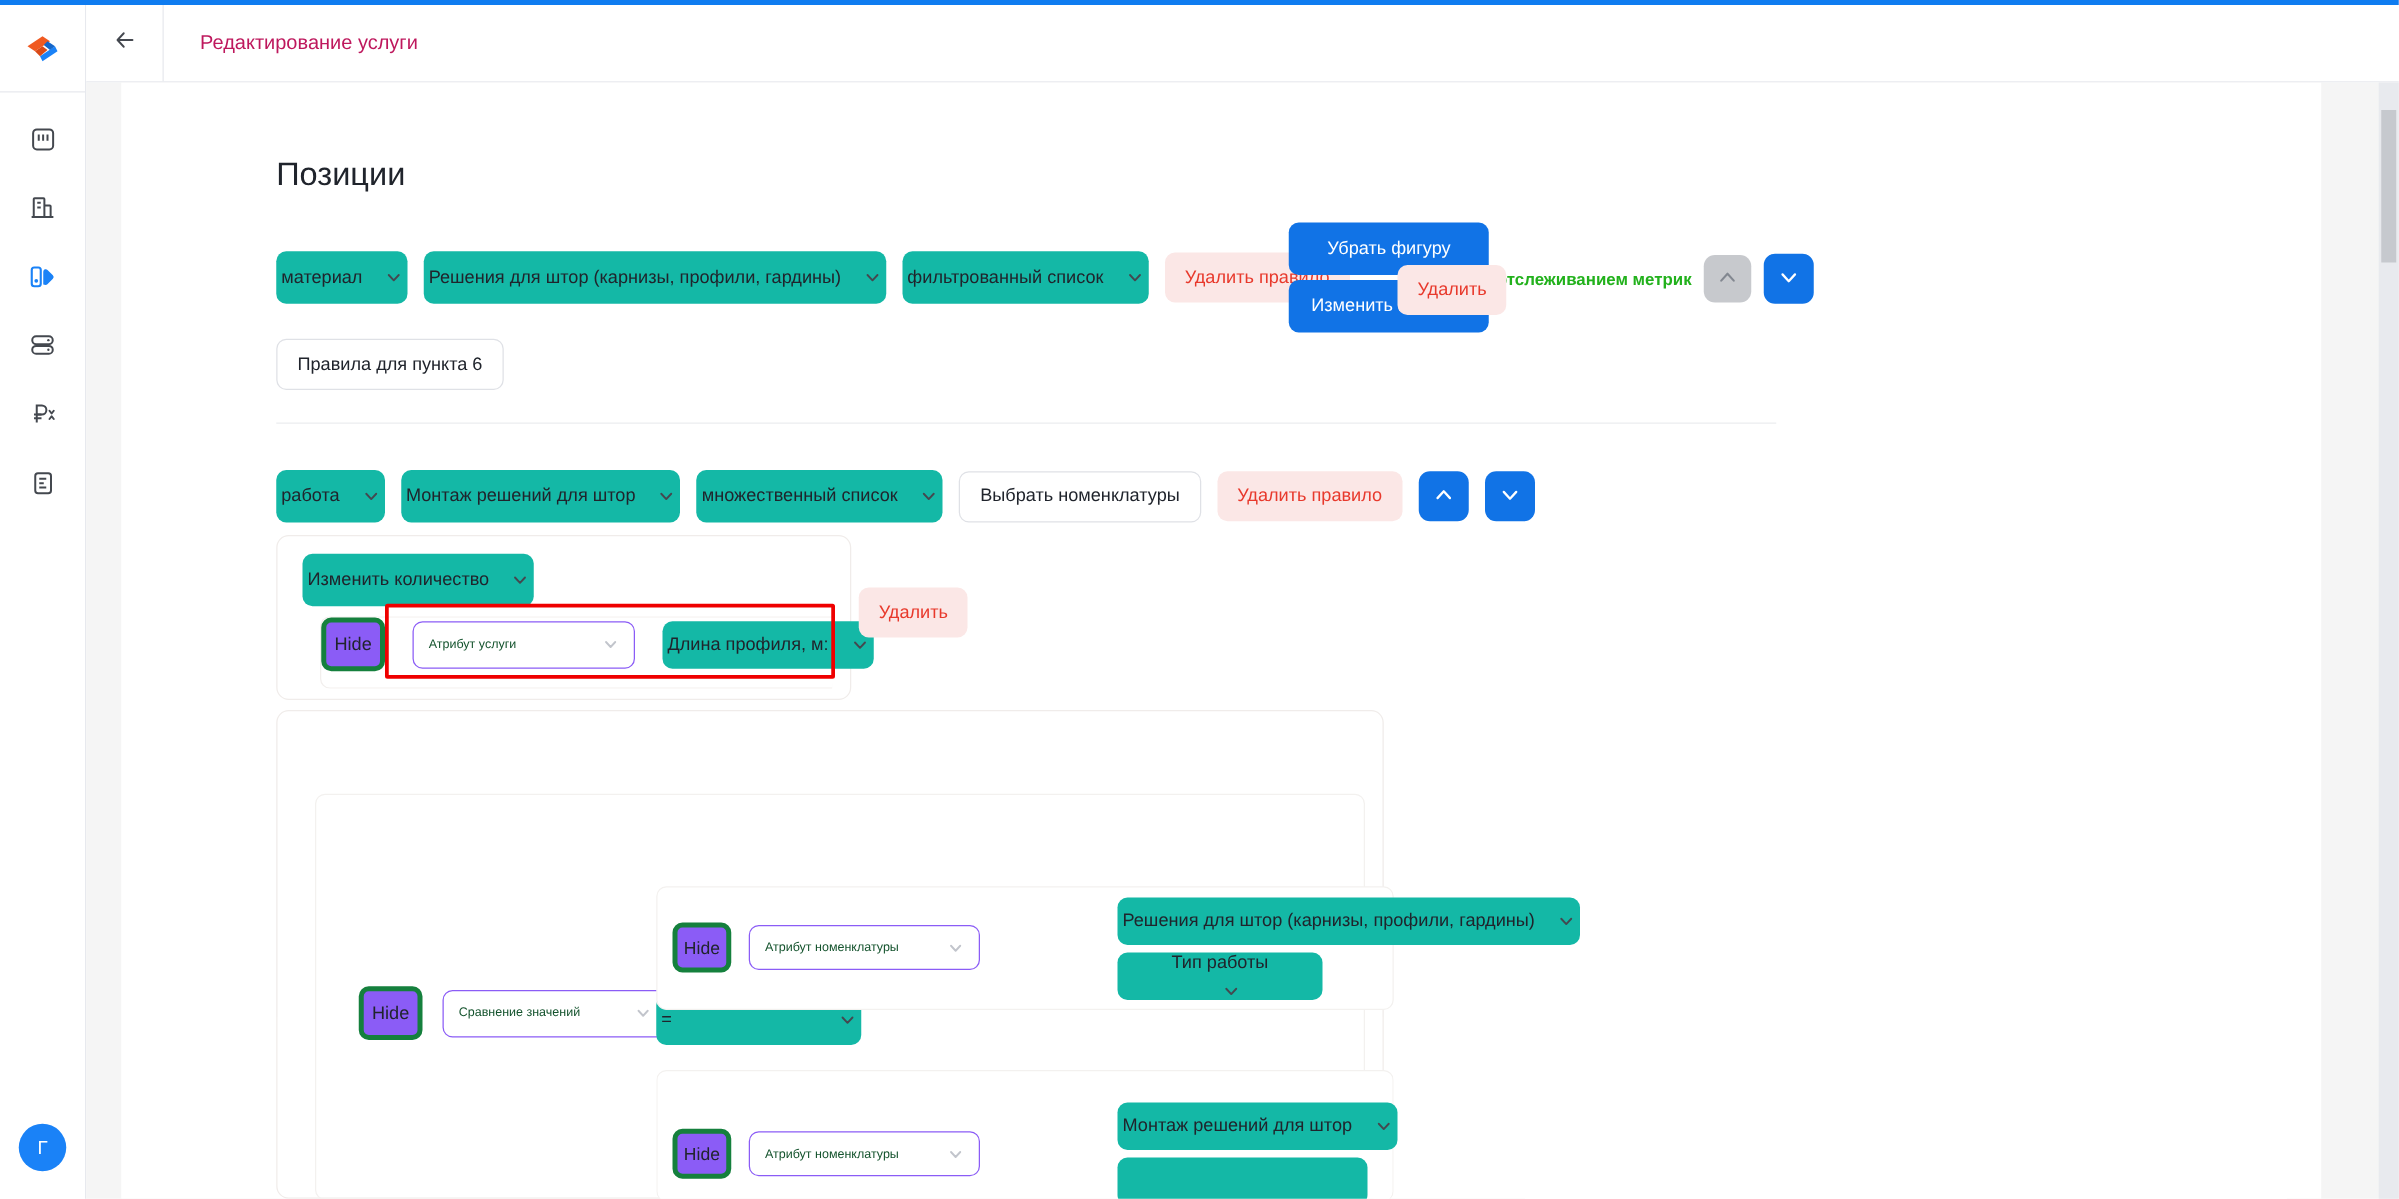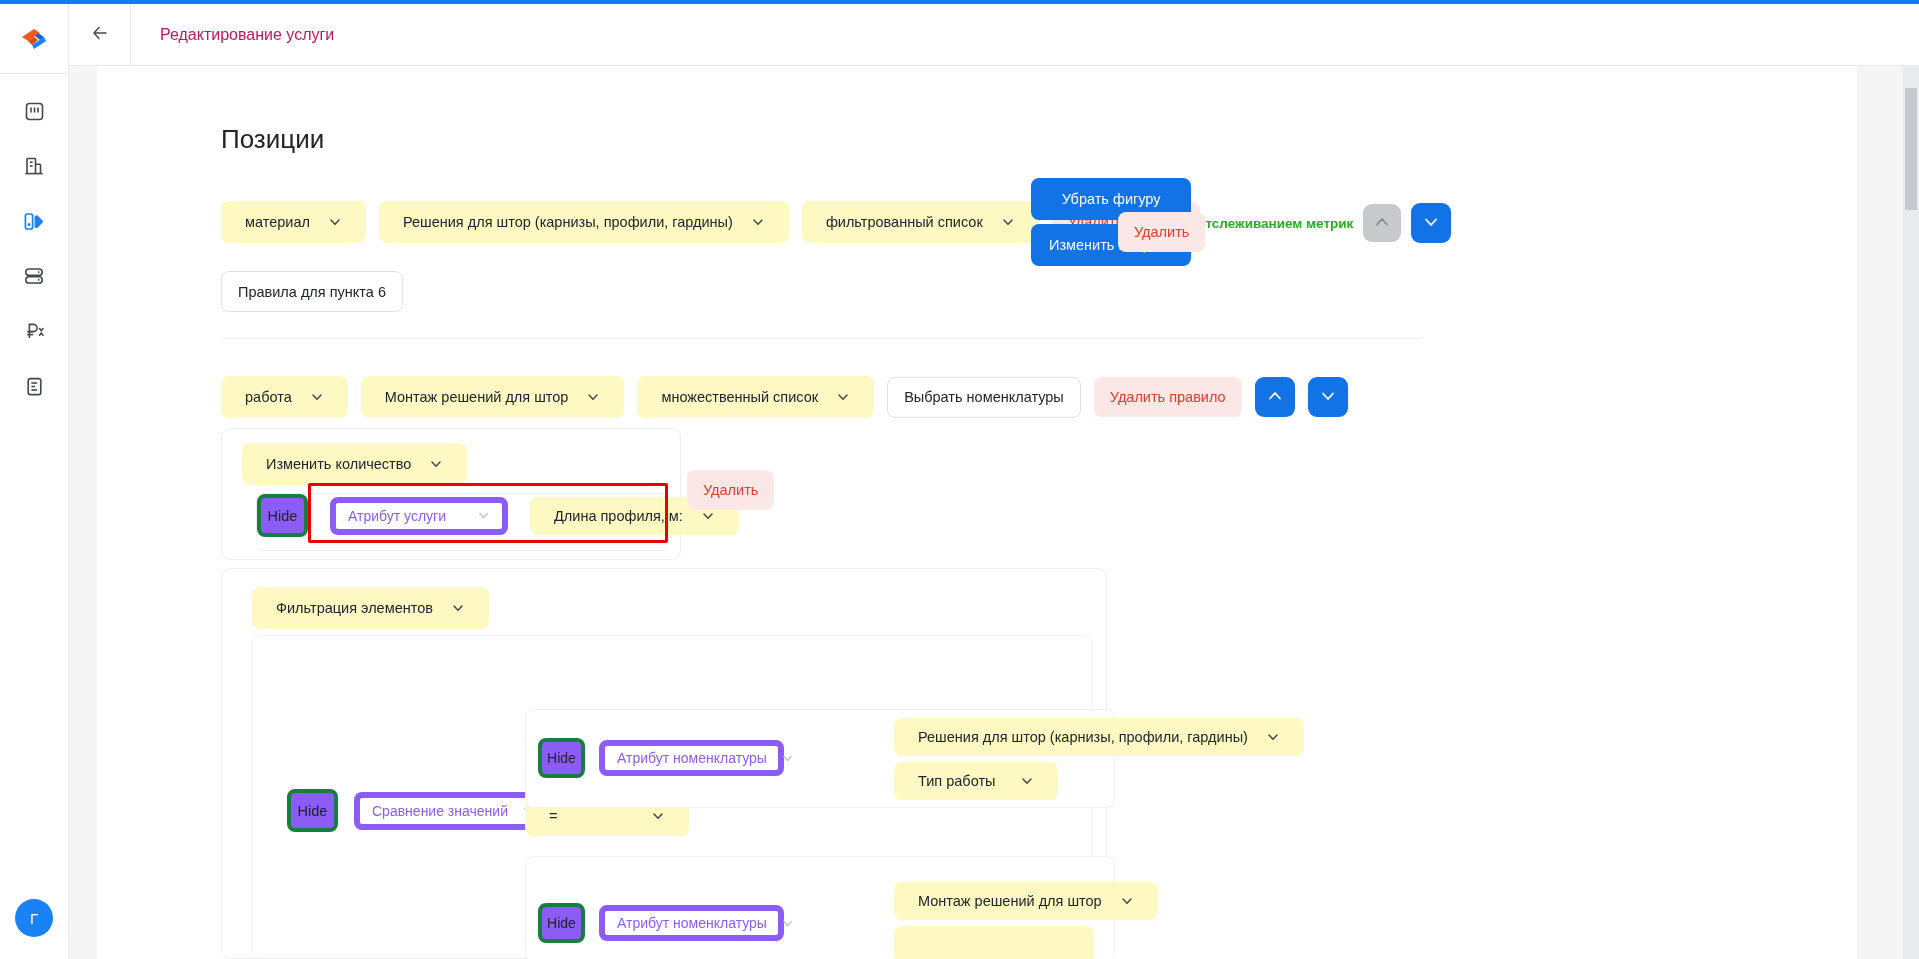--- a/index.html
+++ b/index.html
@@ -81,22 +81,22 @@
     background: #ffffff;
   }
   .page-title {
     position: absolute; top: 18px; left: 124px;
     font-size: 26px; color: #20242c; font-weight: 400; margin-top: 40px;
   }
 
   
   .chip {
     display: inline-flex; align-items: center; justify-content: space-between;
-    background: #fef9c3; border: none; border-radius: 8px;
-    padding: 0 24px; height: 40px;
+    background: #14b8a6; border: none; border-radius: 8px;
+    padding: 0 4px; height: 40px;
     font-size: 14.5px; color: #20242c;
     cursor: pointer; white-space: nowrap;
     font-family: "Liberation Sans", sans-serif;
   }
   .chip .cv { margin-left: 18px; display: inline-flex; }
   .chip-lg { height: 42px; }
 
   .btn-white {
     display: inline-flex; align-items: center; justify-content: center;
     background: #ffffff; border: 1px solid #dfe1e6; border-radius: 8px;
@@ -121,23 +121,23 @@
   .sq-btn {
     width: 38px; height: 38px; border-radius: 9px;
     display: inline-flex; align-items: center; justify-content: center;
     cursor: pointer; border: none;
   }
   .sq-btn.grey { background: #c7c9cd; }
   .sq-btn.blue-lg { width: 40px; height: 40px; background: #1173e6; }
 
   .select-outline {
     display: inline-flex; align-items: center; justify-content: space-between;
-    background: #ffffff; border: 6px solid #8b5cf6; border-radius: 8px;
+    background: #ffffff; border: 1px solid #8b5cf6; border-radius: 8px;
     height: 38px; padding: 0 12px;
-    font-size: 14px; color: #8b5cf6; cursor: pointer; white-space: nowrap;
+    font-size: 10px; color: #14532d; cursor: pointer; white-space: nowrap;
   }
   .select-outline .cv-dim { color: #c2c5cc; margin-left: 14px; display: inline-flex; }
 
   .hide-btn {
     display: inline-flex; align-items: center; justify-content: center;
     background: #8b5cf6; border: 4px solid #15803d; border-radius: 8px;
     width: 51px; height: 43px; font-size: 14.5px; color: #20242c; cursor: pointer;
   }
   .hide-btn.sm { width: 47px; height: 40px; font-size: 14px; }
 
@@ -470,30 +470,20 @@
       </button>
     </div>
 
     <div class="red-outline"></div>
 
     <div class="delete-a">
       <button class="btn-danger">Удалить</button>
     </div>
 
     <div class="inner-card-b">
-      <div class="chip-wrap">
-        <button class="chip chip-lg">
-          <span>Фильтрация элементов</span>
-          <span class="cv">
-            <svg width="14" height="14" viewBox="0 0 14 14" fill="none" stroke="#44484f" stroke-width="1.5" stroke-linecap="round" stroke-linejoin="round">
-                <polyline points="3,5 7,9.3 11,5"></polyline>
-              </svg>
-          </span>
-        </button>
-      </div>
 
       <div class="cmp-box">
 
         <div class="cmp-left">
           <button class="hide-btn">Hide</button>
           <div class="select-outline" style="width:180px;">
             <span>Сравнение значений</span>
             <span class="cv-dim">
               <svg width="13" height="13" viewBox="0 0 13 13" fill="none" stroke="#c2c5cc" stroke-width="1.5" stroke-linecap="round" stroke-linejoin="round">
                   <polyline points="2.8,4.6 6.5,8.6 10.2,4.6"></polyline>
@@ -527,21 +517,21 @@
           </div>
           <div class="chips-col">
             <button class="chip" style="height:38px;">
               <span>Решения для штор (карнизы, профили, гардины)</span>
               <span class="cv">
                 <svg width="14" height="14" viewBox="0 0 14 14" fill="none" stroke="#44484f" stroke-width="1.5" stroke-linecap="round" stroke-linejoin="round">
                     <polyline points="3,5 7,9.3 11,5"></polyline>
                   </svg>
               </span>
             </button>
-            <button class="chip" style="height:38px; width:164px; justify-content:space-between;">
+            <button class="chip" style="height:38px; width:164px; justify-content:space-between;flex-direction:column;">
               <span>Тип работы</span>
               <span class="cv">
                 <svg width="14" height="14" viewBox="0 0 14 14" fill="none" stroke="#44484f" stroke-width="1.5" stroke-linecap="round" stroke-linejoin="round">
                     <polyline points="3,5 7,9.3 11,5"></polyline>
                   </svg>
               </span>
             </button>
           </div>
         </div>
 

